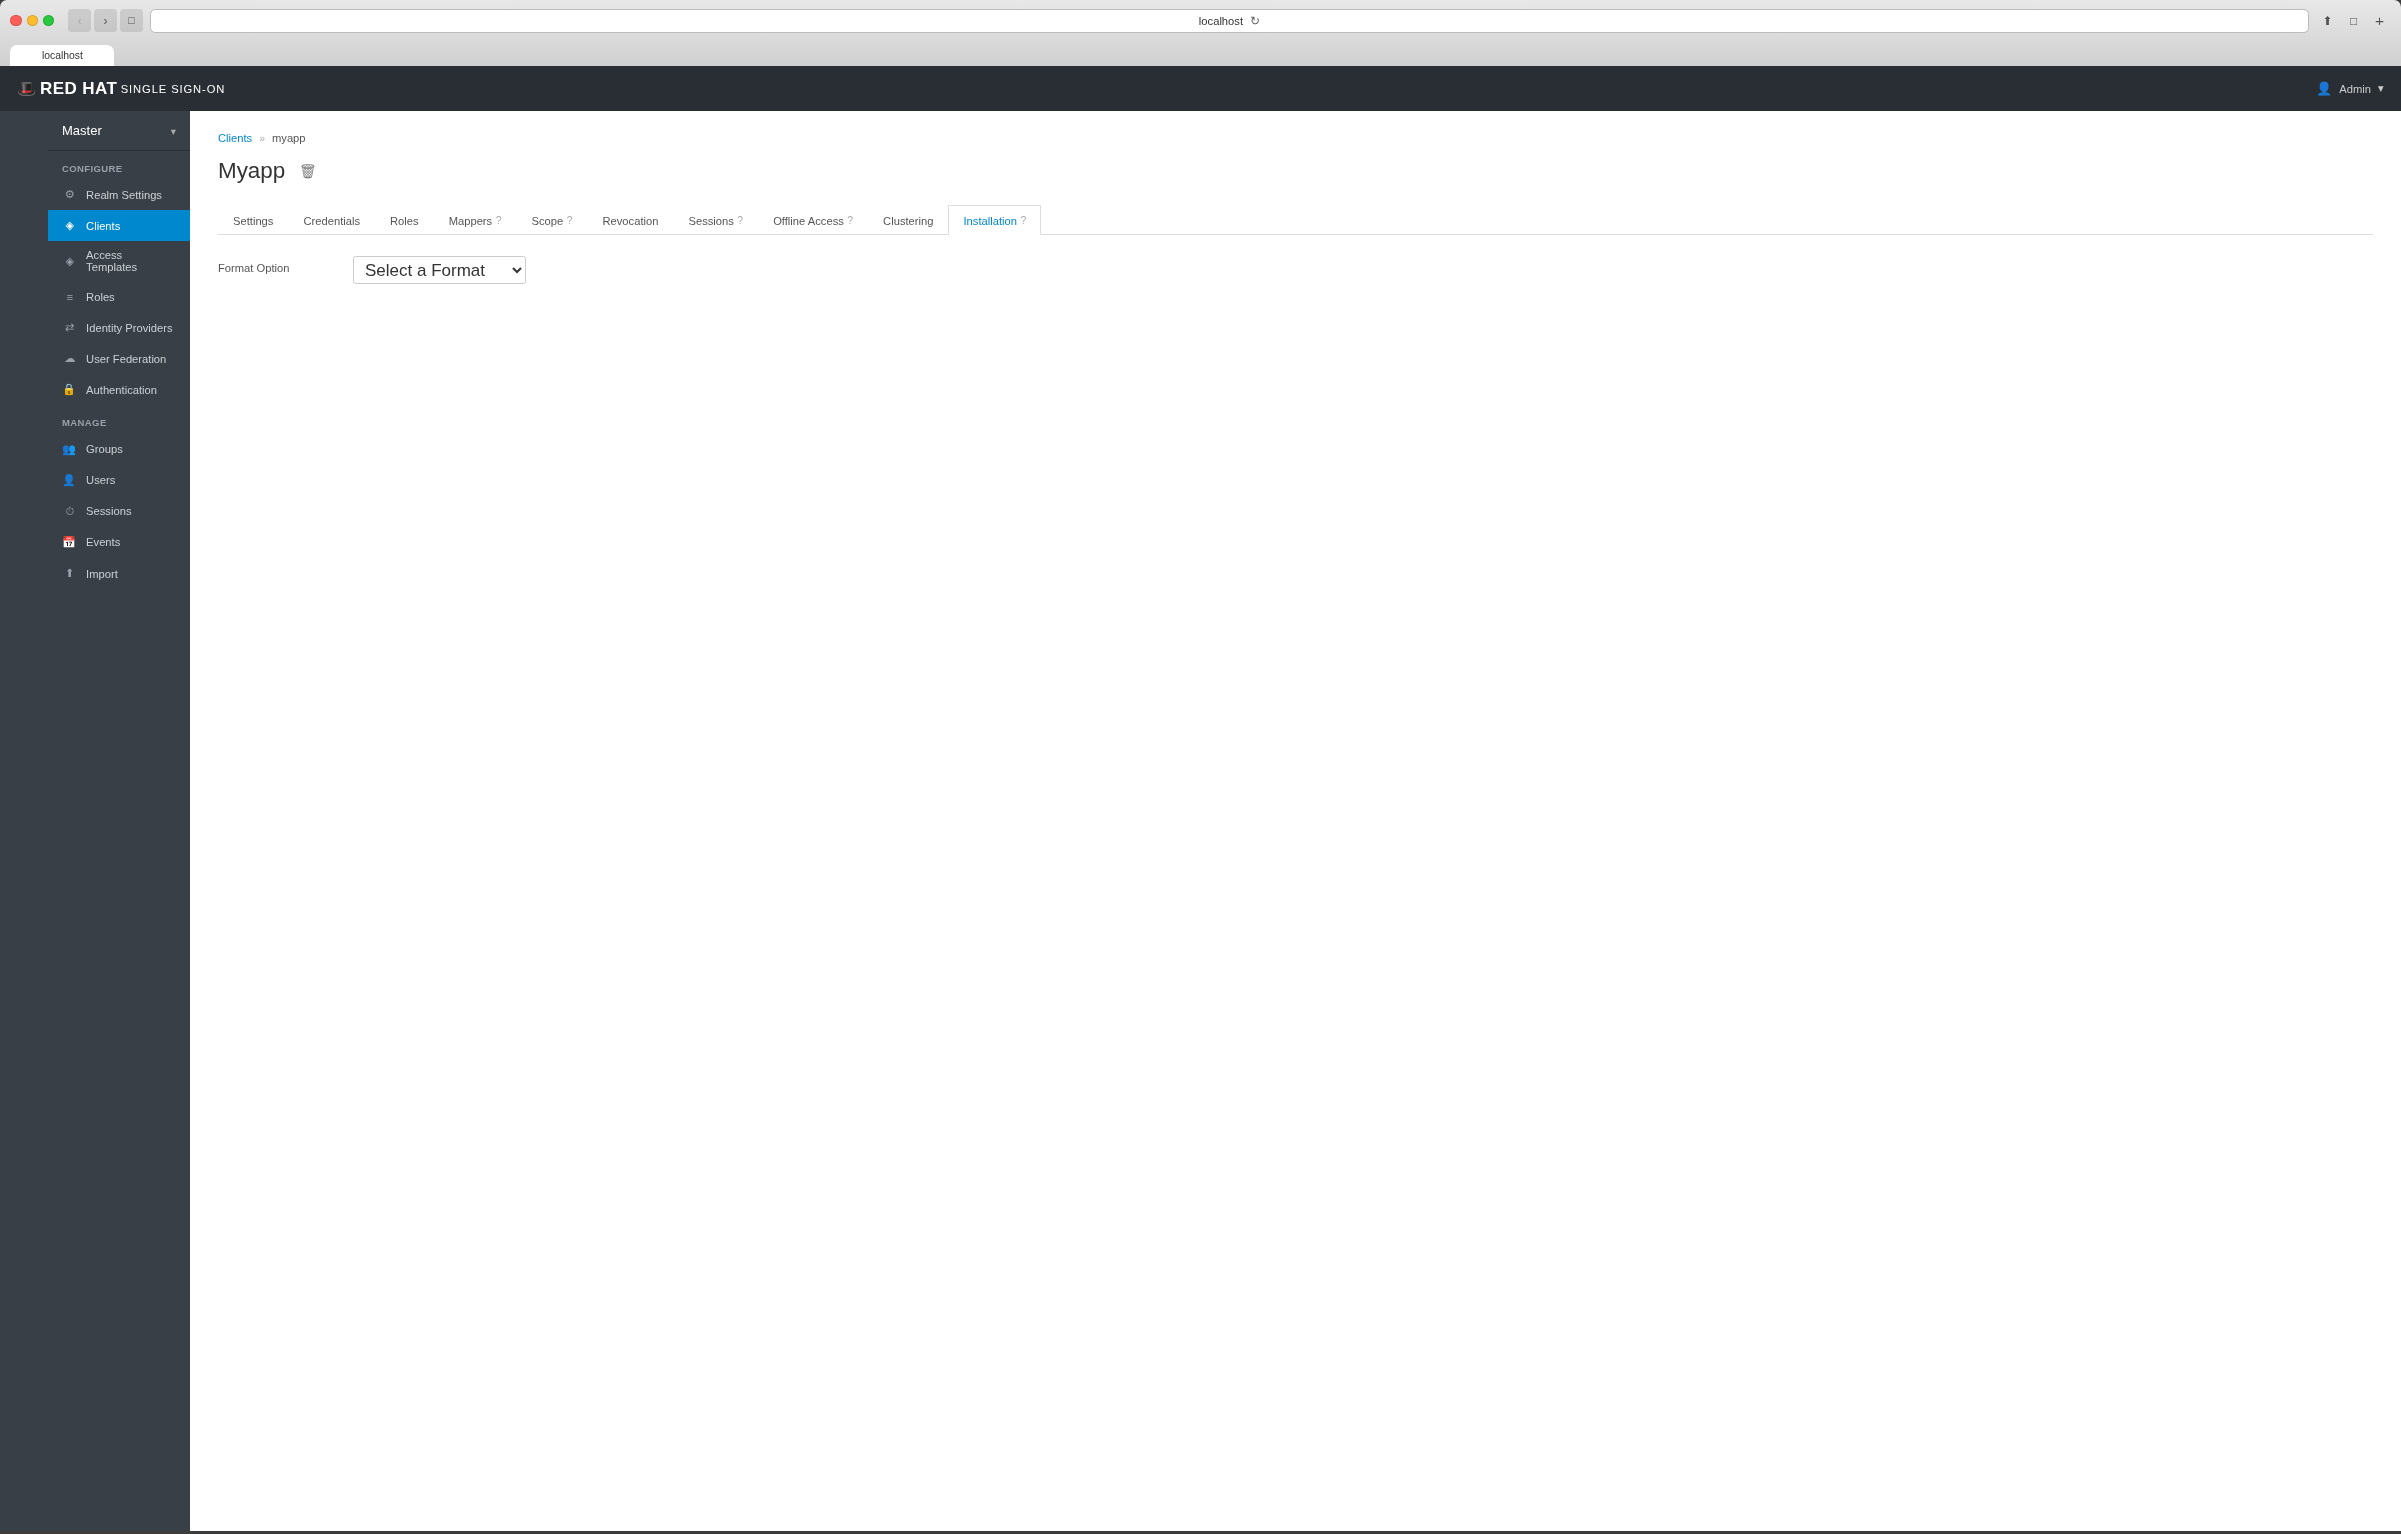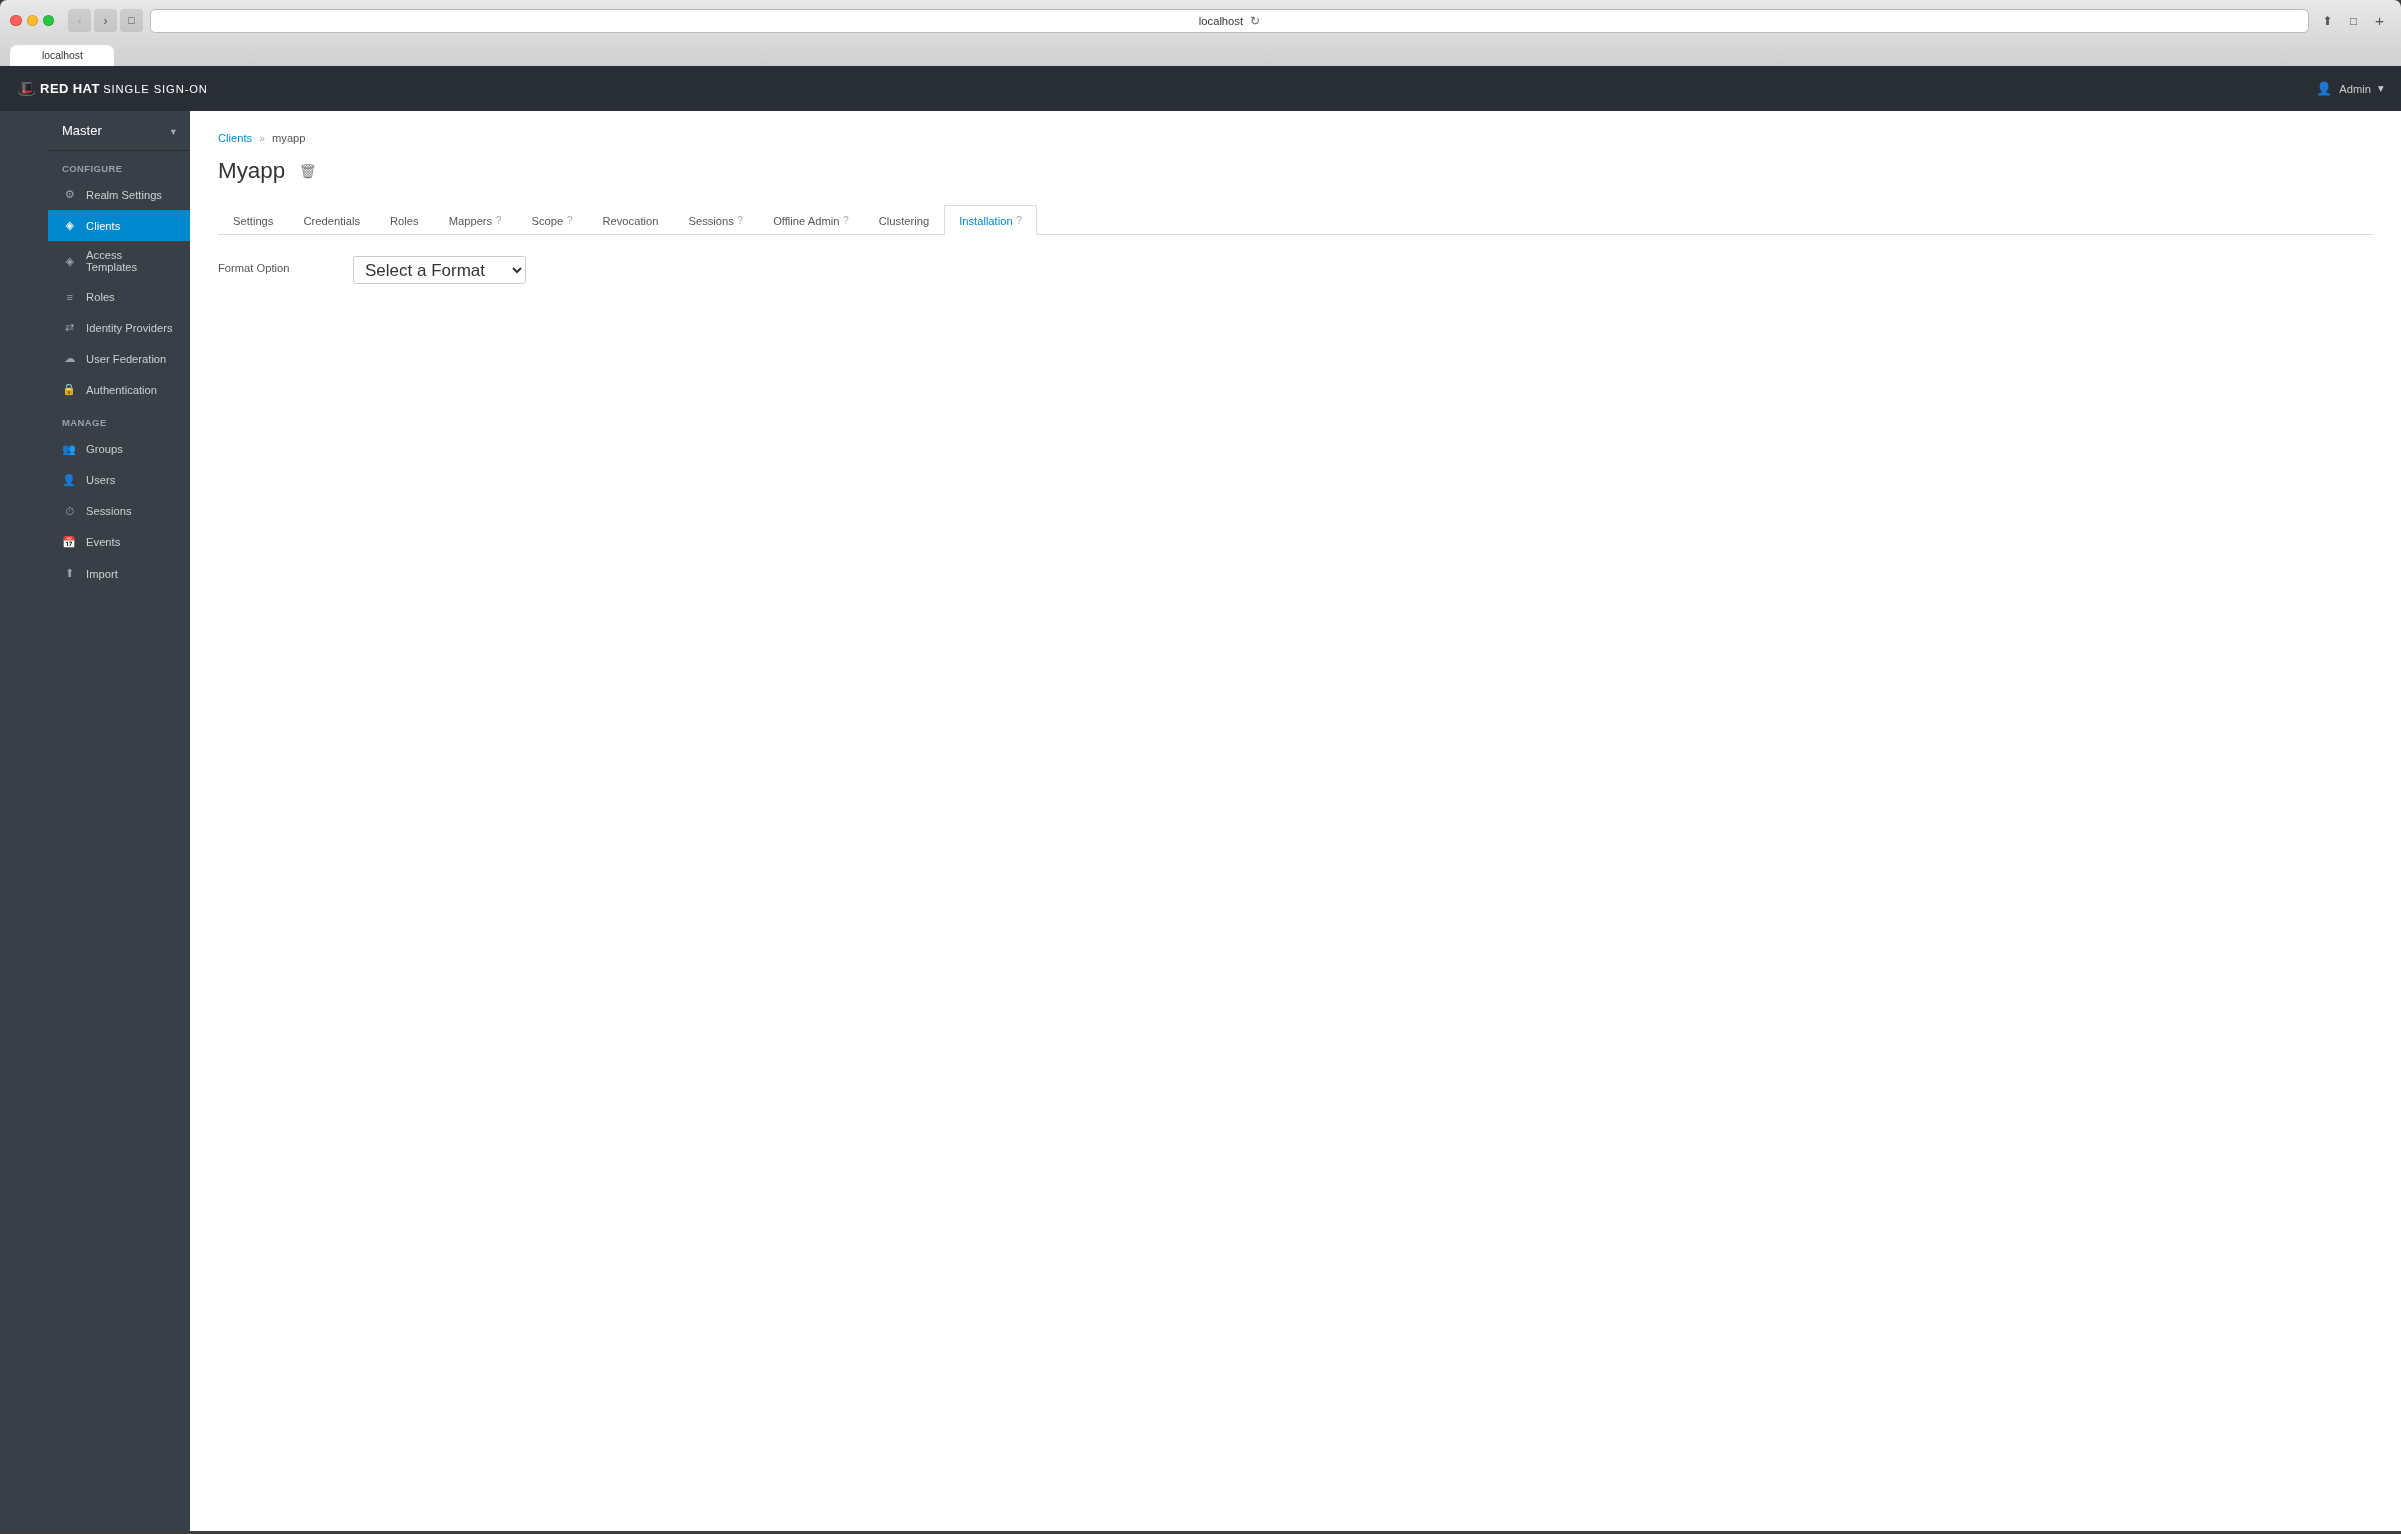--- a/index.html
+++ b/index.html
@@ -165,21 +165,21 @@
       display: flex;
       align-items: center;
       gap: 3.5px;
     }
     .redhat-hat {
       color: #cc0000;
       font-size: 15.5px;
     }
     .brand-text {
       color: white;
-      font-size: 13px;
+      font-size: 17px;
       font-weight: 700;
       letter-spacing: 0.4px;
       text-transform: uppercase;
     }
     .brand-subtext {
       color: white;
       font-size: 11.2px;
       font-weight: 300;
       letter-spacing: 0.9px;
       text-transform: uppercase;
@@ -529,21 +529,21 @@
             <span class="tab-help">?</span>
           </div>
           <div class="tab-item">
             <span>Revocation</span>
           </div>
           <div class="tab-item">
             <span>Sessions</span>
             <span class="tab-help">?</span>
           </div>
           <div class="tab-item">
-            <span>Offline Admin</span>
+            <span>Offline Access</span>
             <span class="tab-help">?</span>
           </div>
           <div class="tab-item">
             <span>Clustering</span>
           </div>
           <div class="tab-item active">
             <span>Installation</span>
             <span class="tab-help">?</span>
           </div>
         </div>

